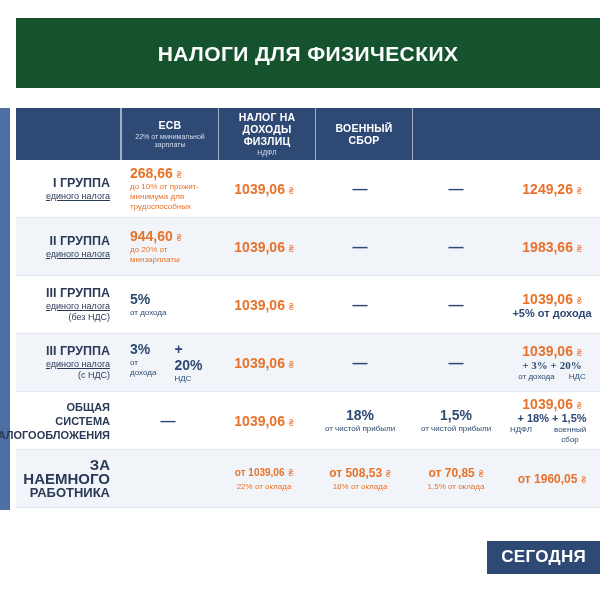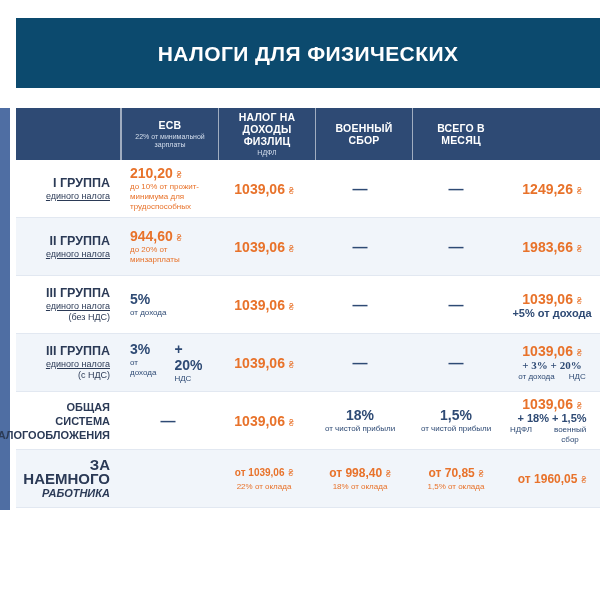--- a/index.html
+++ b/index.html
@@ -9,21 +9,21 @@
     font-family:"Liberation Sans", sans-serif;
     color:#2b3a56;
     position:relative;
     overflow:hidden;
   }
   .wrap{width:616px;height:602px;position:relative;}
 
   
   .title-bar{
     position:absolute;left:16px;top:18px;width:584px;height:70px;
-    background:#0c4a6e;
+    background:#14532d;
     display:flex;flex-direction:column;align-items:center;justify-content:center;
   }
   .title-bar .line{
     color:#ffffff;font-weight:bold;font-size:21px;letter-spacing:.4px;line-height:27px;
     text-align:center;
   }
 
   
   .table{position:absolute;left:16px;top:108px;width:584px;}
   .row{display:flex;width:584px;}
@@ -111,34 +111,31 @@
       <div class="hsep"></div>
       <div class="hcell c3">
         <div class="h1">НАЛОГ НА ДОХОДЫ ФИЗЛИЦ</div>
         <div class="h2">НДФЛ</div>
       </div>
       <div class="hsep"></div>
       <div class="hcell c4">
         <div class="h1">ВОЕННЫЙ СБОР</div>
       </div>
       <div class="hsep"></div>
-      <div class="hcell c5">
-        <div class="h1">ВСЕГО В МЕСЯЦ</div>
-      </div>
     </div>
 
     <div class="row brow white">
       <div class="lcell">
         <div class="l1">I ГРУППА</div>
         <div class="l2">единого налога</div>
       </div>
       <div class="dcell c1 left">
         <div class="stack-left">
           <div class="inline l">
-              <span class="big or">210,20</span>
+              <span class="big or">268,66</span>
               <span class="cur" style="color:#e8722a">₴</span>
             </div>
           <div class="sub or">до 10% от прожит-минимума для трудоспособных</div>
         </div>
       </div>
       <div class="dcell c2">
         <div class="inline">
             <span class="big or">1039,06</span>
             <span class="cur" style="color:#e8722a">₴</span>
           </div>
@@ -298,35 +295,35 @@
         <div style="display:flex;gap:14px;">
           <span class="sub bl">НДФЛ</span>
           <span class="sub bl">военный сбор</span>
         </div>
       </div>
     </div>
 
     <div class="row brow alt">
       <div class="lcell">
         <div class="l1" style="font-size:15px;">ЗА НАЕМНОГО</div>
-        <div class="l1" style="font-size:11px;font-style:italic;">РАБОТНИКА</div>
+        <div class="l1" style="font-size:13px;">РАБОТНИКА</div>
       </div>
       <div class="dcell c1">
         <div class="sub"></div>
       </div>
       <div class="dcell c2">
         <div class="inline">
             <span class="big or" style="font-size:10px;">от 1039,06</span>
             <span class="cur" style="color:#e8722a">₴</span>
           </div>
         <div class="sub or">22% от оклада</div>
       </div>
       <div class="dcell c3">
         <div class="inline">
-            <span class="big or" style="font-size:12px;">от 998,40</span>
+            <span class="big or" style="font-size:12px;">от 508,53</span>
             <span class="cur" style="color:#e8722a">₴</span>
           </div>
         <div class="sub or">18% от оклада</div>
       </div>
       <div class="dcell c4">
         <div class="inline">
             <span class="big or" style="font-size:12px;">от 70,85</span>
             <span class="cur" style="color:#e8722a">₴</span>
           </div>
         <div class="sub or">1,5% от оклада</div>
@@ -334,14 +331,15 @@
       <div class="dcell c5">
         <div class="inline">
             <span class="big or" style="font-size:12px;">от 1960,05</span>
             <span class="cur" style="color:#e8722a">₴</span>
           </div>
       </div>
     </div>
 
   </div>
 
+  <div class="logo">СЕГОДНЯ</div>
 
 </div>
 
 </body></html>

